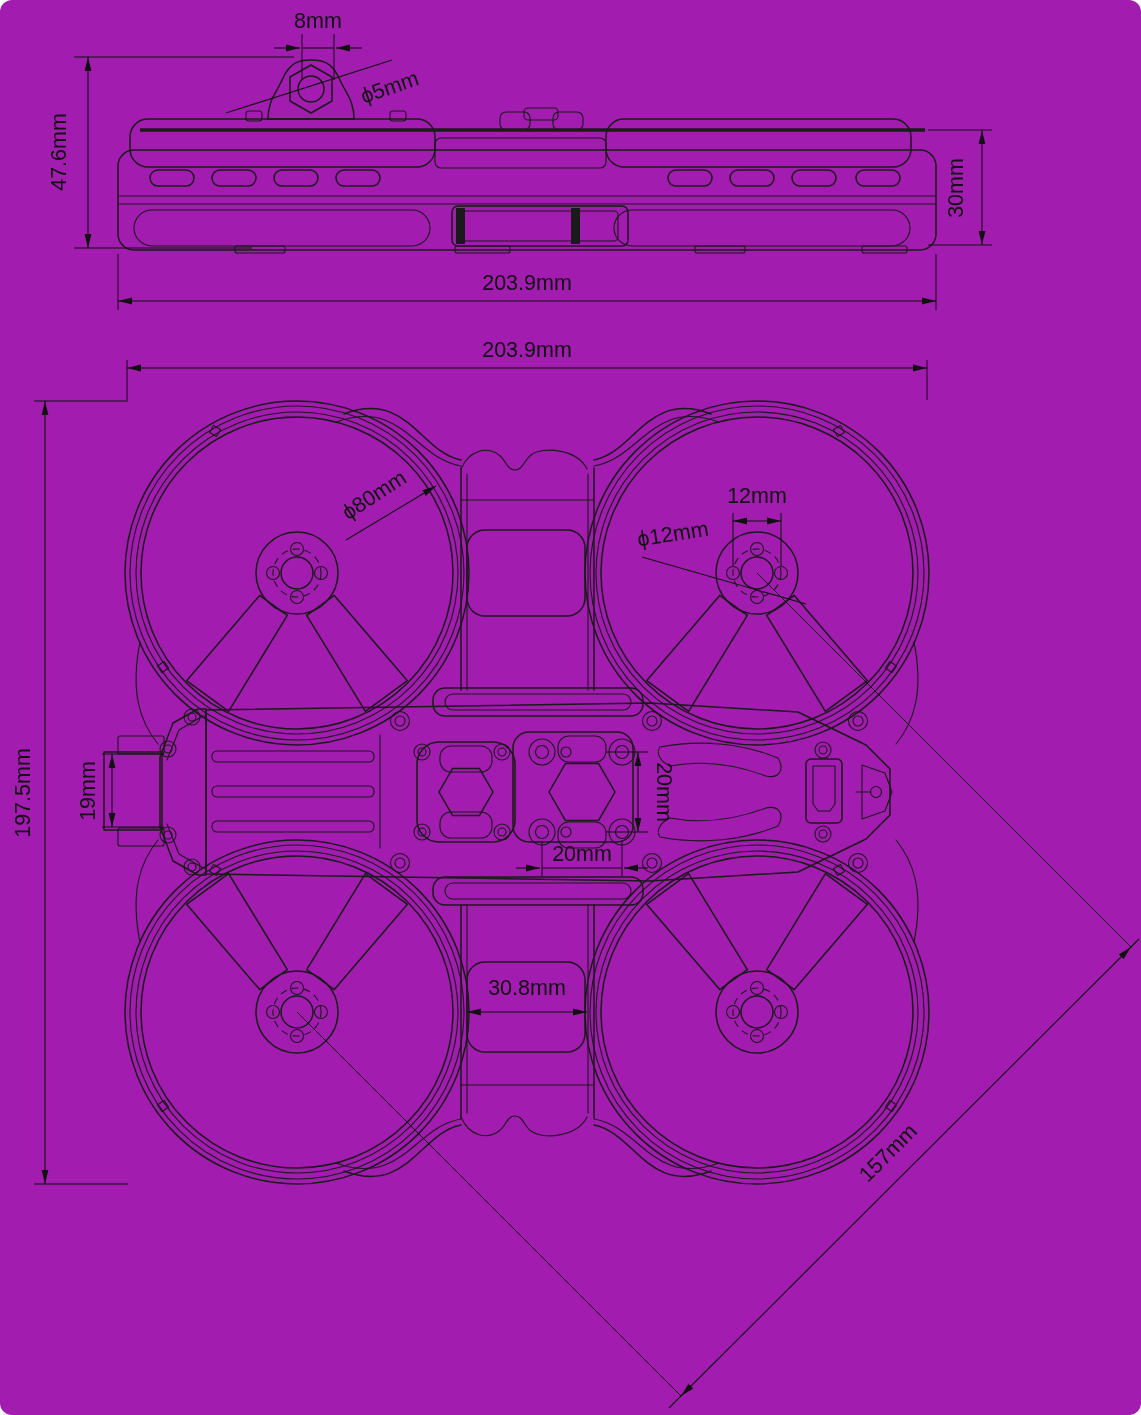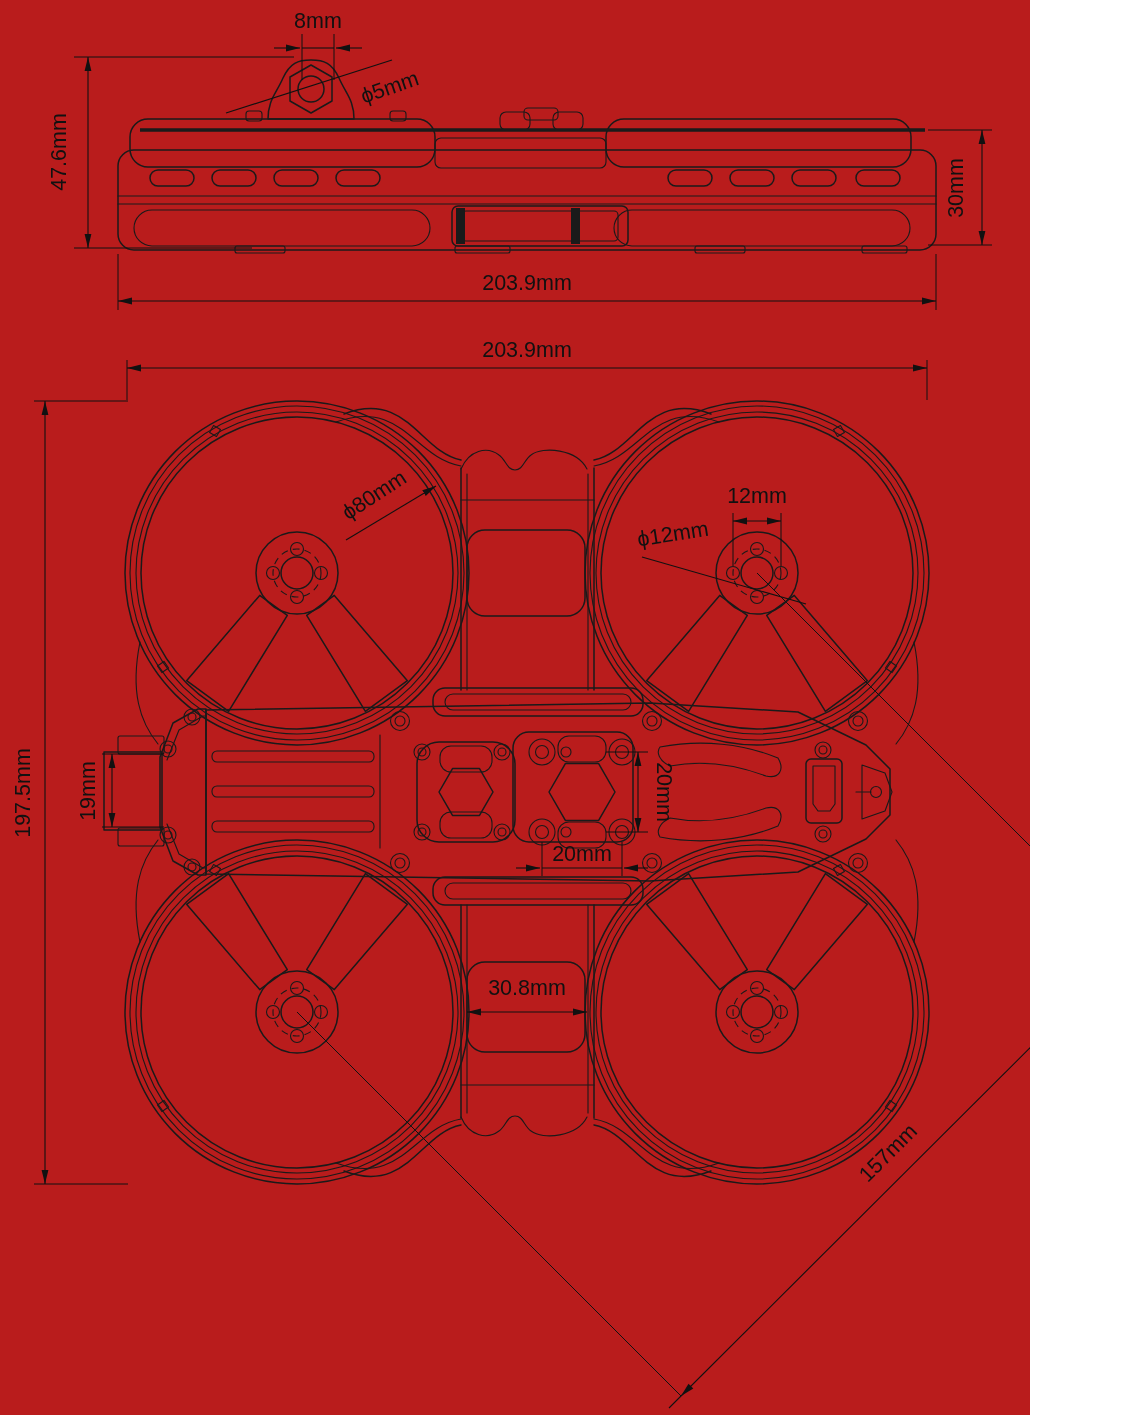--- a/index.html
+++ b/index.html
@@ -1,16 +1,16 @@
 <!DOCTYPE html>
 <html><head>
 <meta charset="utf-8">
 <style>
   html,body{margin:0;padding:0;background:#ffffff;}
-  .stage{width:1030px;height:1415px;position:relative;background:#b91c1c;overflow:hidden;}
+  .stage{width:1141px;height:1415px;position:relative;background:#a21caf;overflow:hidden;border-radius:12px;}
   svg{display:block;}
   .geo{stroke:#1a1a1a;fill:none;stroke-width:1.5;stroke-linejoin:round;stroke-linecap:round;}
   .geo2{stroke:#1a1a1a;fill:none;stroke-width:1.1;stroke-linejoin:round;stroke-linecap:round;}
   .thick{stroke:#1a1a1a;stroke-width:3.4;fill:none;}
   .fillbar{fill:#1a1a1a;stroke:none;}
   .dimline{stroke:#111111;fill:none;stroke-width:1.1;}
   .extline{stroke:#111111;fill:none;stroke-width:1;}
   .dash{stroke:#1a1a1a;fill:none;stroke-width:1.1;stroke-dasharray:7 5;}
   .dimtext{font-family:"Liberation Sans",sans-serif;font-size:21.5px;fill:#111111;}
 </style>

